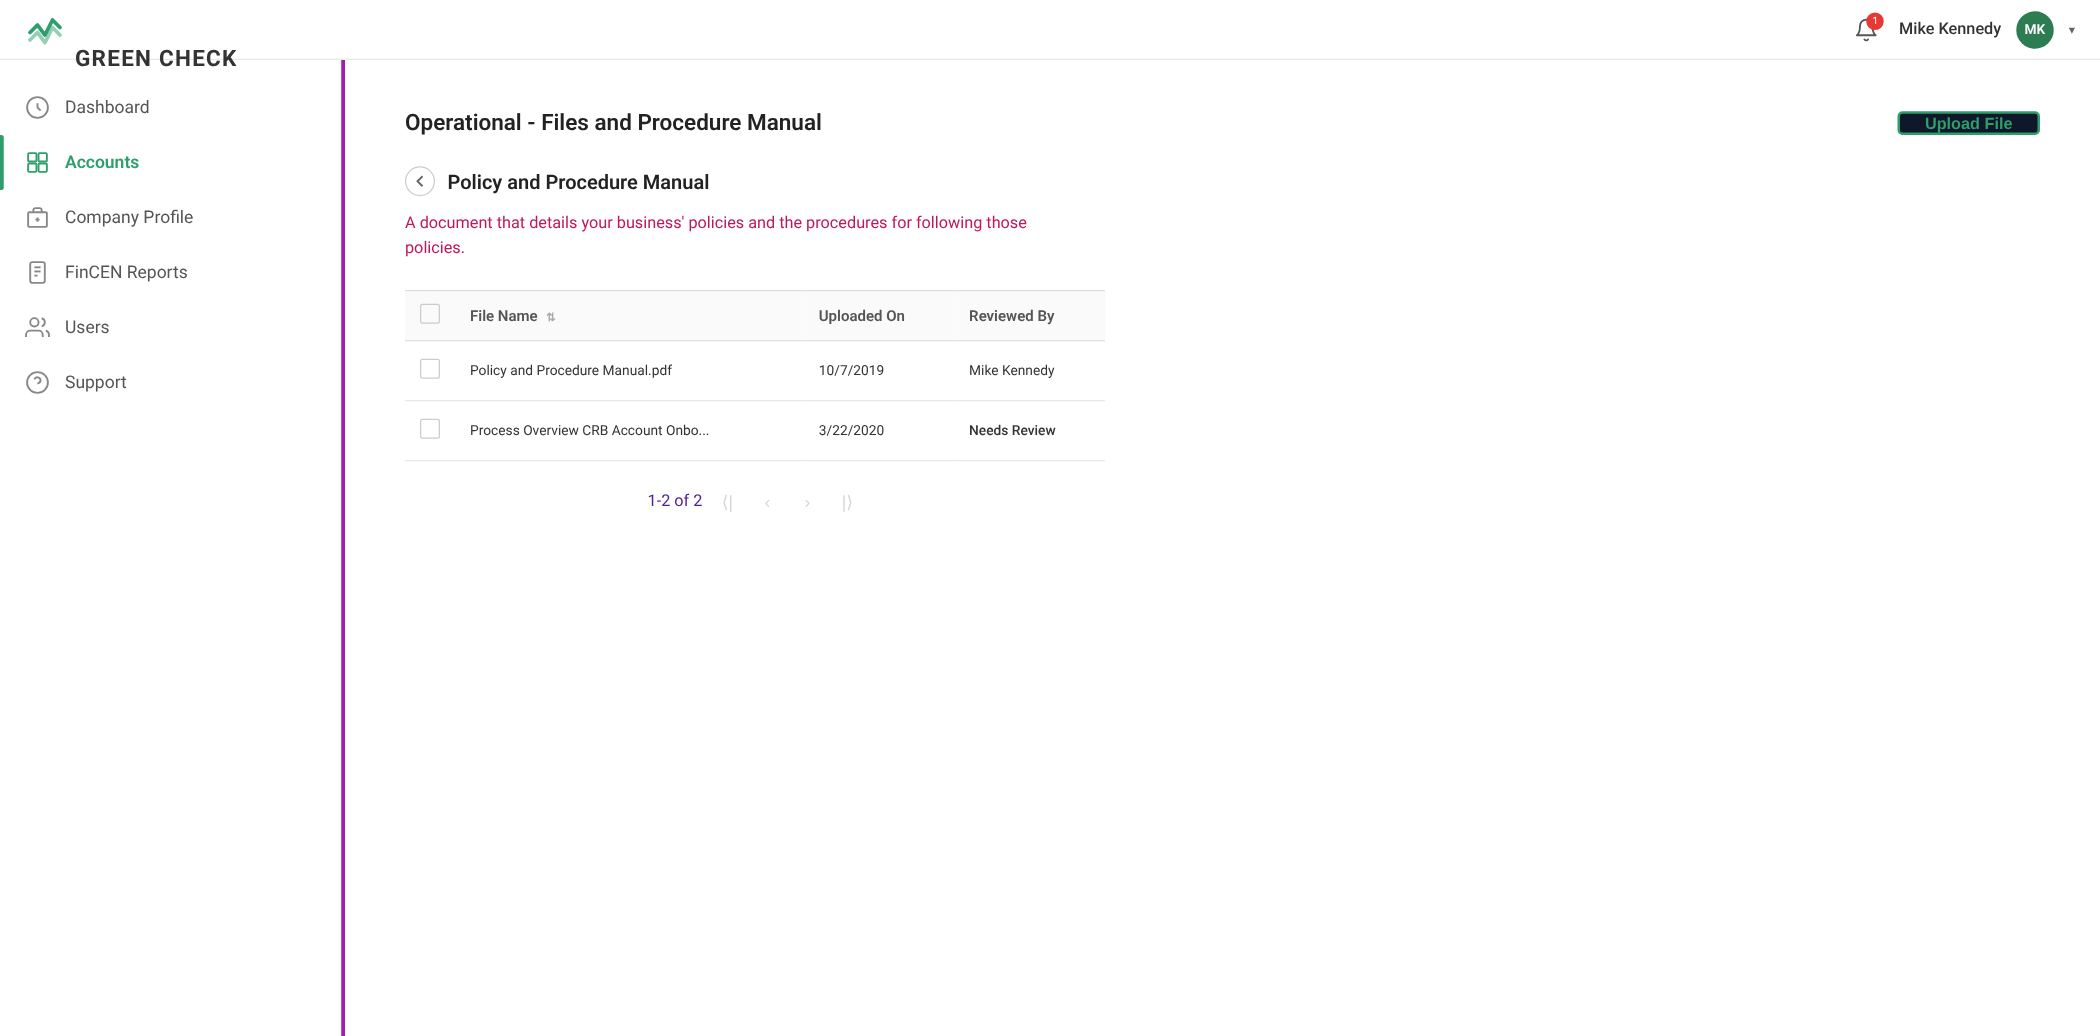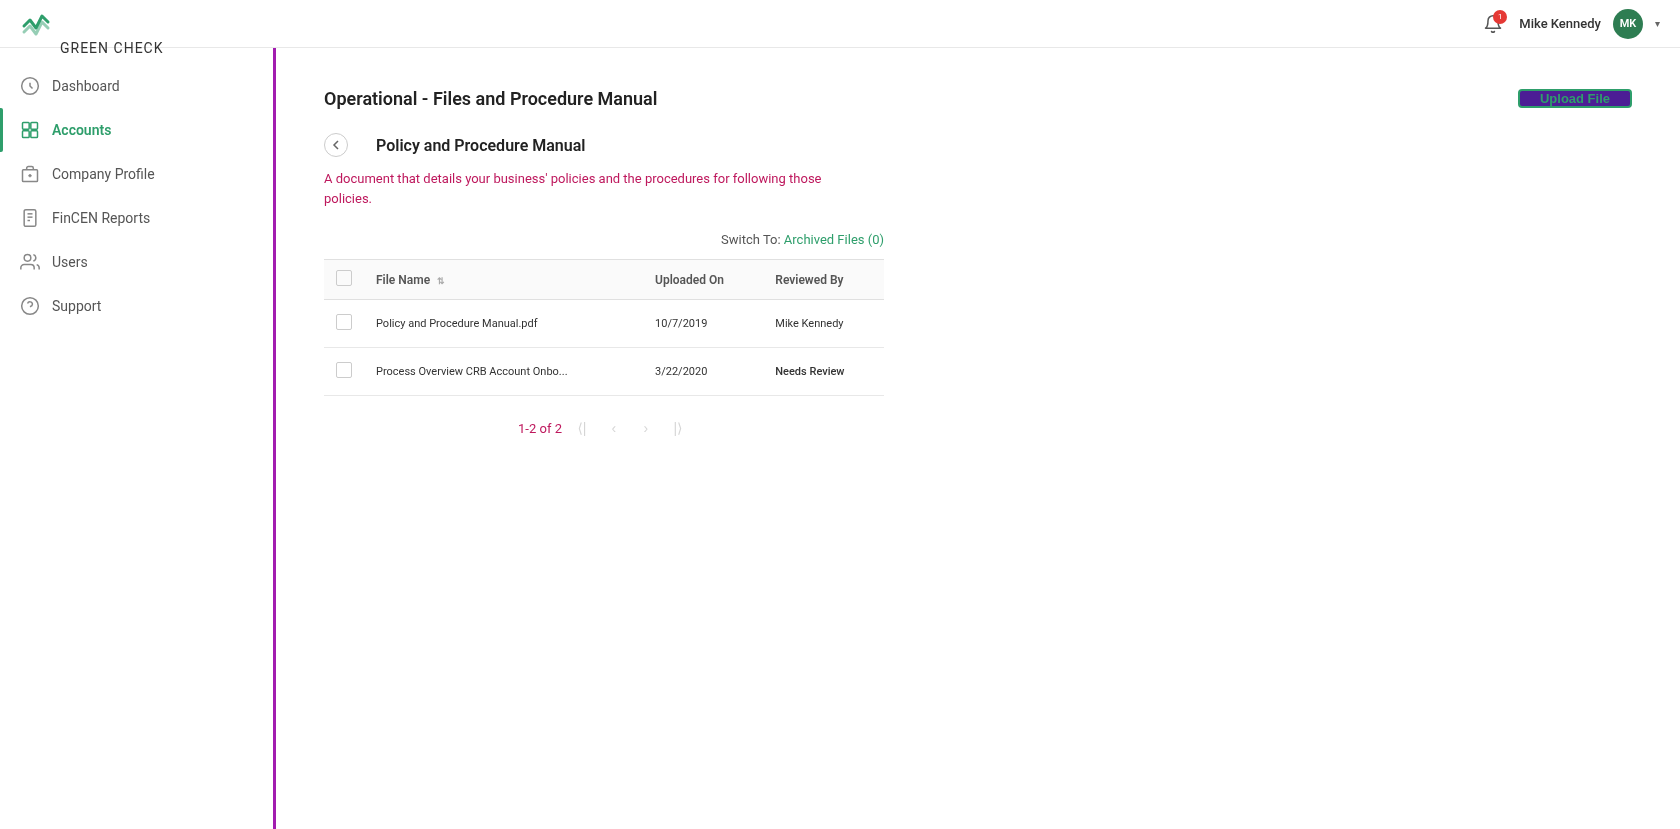--- a/index.html
+++ b/index.html
@@ -21,22 +21,22 @@
     .logo {
       display: flex;
       align-items: center;
       gap: 8px;
     }
     .logo-icon {
       width: 32px;
       height: 32px;
     }
     .logo-text {
-      font-weight: 400;
-      font-size: 14px;
+      font-weight: 700;
+      font-size: 18px;
       letter-spacing: 1px;
       color: #333;
       margin-top: 48px;
     }
     .user-area {
       display: flex;
       align-items: center;
       gap: 12px;
     }
     .notification-bell {
@@ -139,21 +139,21 @@
     }
     .page-title {
       font-size: 18px;
       font-weight: 600;
       color: #222;
       margin-bottom: 24px;
     }
     .section-header {
       display: flex;
       align-items: center;
-      gap: 28px;
+      gap: 10px;
       margin-bottom: 12px;
     }
     .back-btn {
       width: 24px;
       height: 24px;
       border: 1px solid #ccc;
       border-radius: 50%;
       display: flex;
       align-items: center;
       justify-content: center;
@@ -168,21 +168,21 @@
     }
     .section-description {
       font-size: 13px;
       color: #be185d;
       margin-bottom: 24px;
       line-height: 1.5;
       max-width: 520px;
     }
     .upload-btn {
       border: 2px solid #2e9e6b;
-      background: #4c1d95;
+      background: #0f172a;
       color: #2e9e6b;
       padding: 0 20px;
       border-radius: 4px;
       font-size: 13px;
       font-weight: 600;
       cursor: pointer;
     }
 
     
     .switch-to {
@@ -264,21 +264,21 @@
       color: #999;
       font-size: 14px;
       display: flex;
       align-items: center;
       justify-content: center;
       border-radius: 3px;
     }
     .page-btn.disabled { opacity: 0.4; cursor: default; }
     .page-info {
       font-size: 13px;
-      color: #be185d;
+      color: #4c1d95;
     }
   </style>
 </head>
 <body>
 
 <div class="top-nav">
   <div class="logo">
     <svg class="logo-icon" viewBox="0 0 32 32" fill="none">
       <polyline points="4,18 10,12 16,20 22,8 28,14" stroke="#2e9e6b" stroke-width="3" fill="none" stroke-linecap="round" stroke-linejoin="round"></polyline>
       <polyline points="4,24 10,18 16,26 22,14 28,20" stroke="#2e9e6b" stroke-width="3" fill="none" stroke-linecap="round" stroke-linejoin="round" opacity="0.5"></polyline>
@@ -374,24 +374,20 @@
       <div class="back-btn">
         <svg width="10" height="10" viewBox="0 0 10 10" fill="none" stroke="#666" stroke-width="1.5">
           <polyline points="7,1 3,5 7,9"></polyline>
         </svg>
       </div>
       <span class="section-title">Policy and Procedure Manual</span>
     </div>
 
     <p class="section-description">A document that details your business' policies and the procedures for following those policies.</p>
 
-    <div class="switch-to" style="max-width:560px;">
-      <span>Switch To:</span>
-      <a>Archived Files (0)</a>
-    </div>
 
     <table class="file-table">
       <thead>
         <tr>
           <th class="checkbox-cell">
             <div class="checkbox"></div>
           </th>
           <th>
             <span>File Name</span>
             <span class="sort-icon">⇅</span>

